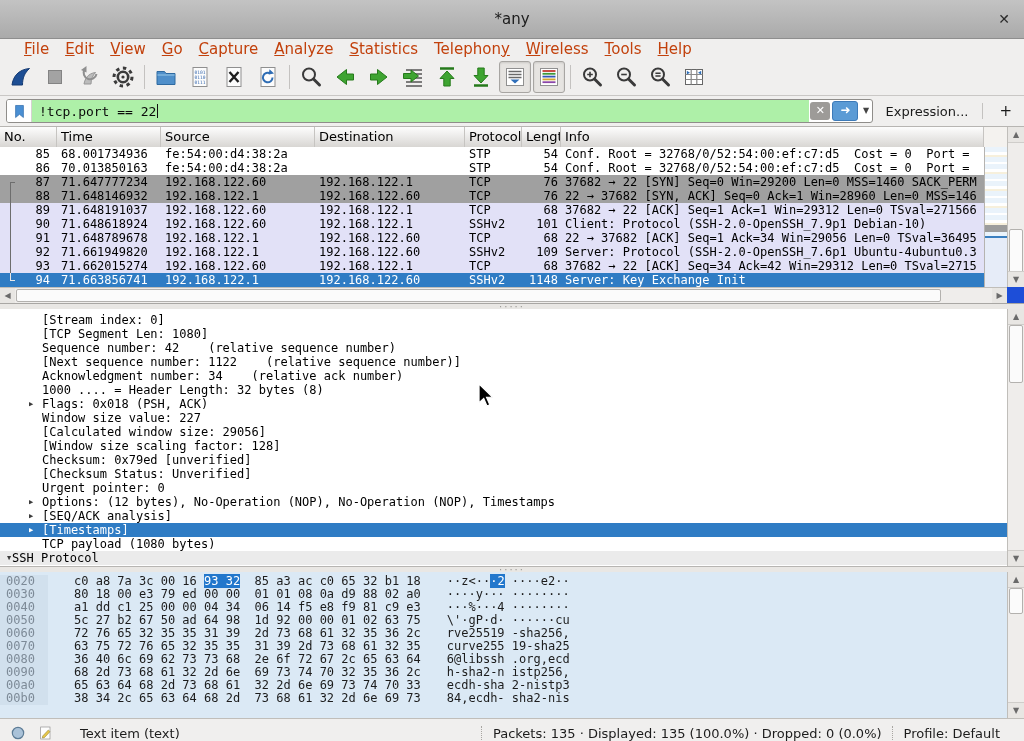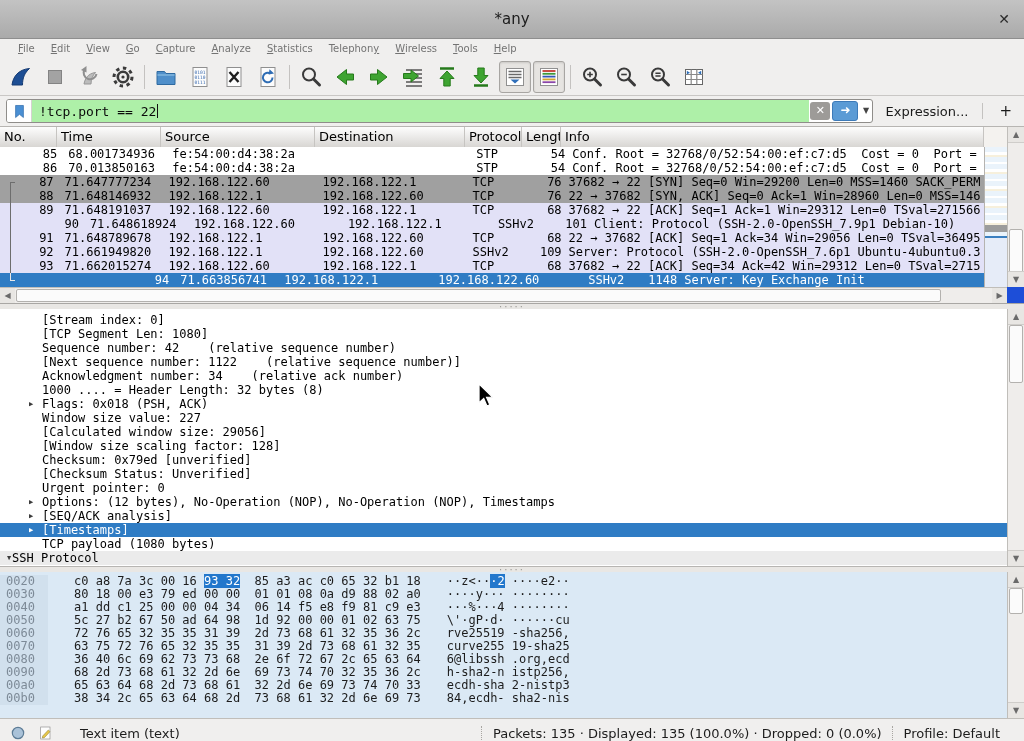--- a/index.html
+++ b/index.html
@@ -5,21 +5,21 @@
   html,body{margin:0;padding:0;}
   body{width:1024px;height:741px;overflow:hidden;font-family:"DejaVu Sans",sans-serif;background:#d6d4d2;position:relative;}
   #app{position:absolute;inset:0;display:flex;flex-direction:column;}
 
   
   #titlebar{height:38px;background:linear-gradient(#c3c3c3,#aaaaaa);border-bottom:1px solid #8e8e8e;position:relative;flex:0 0 auto;}
   #titlebar .title{position:absolute;left:0;right:0;top:10px;text-align:center;font-size:15px;color:#1c1c1c;}
   #titlebar .close{position:absolute;right:10px;top:9px;width:20px;height:20px;text-align:center;line-height:20px;font-size:14px;color:#2a2a2a;cursor:default;}
 
   
-  #menubar{height:19px;background:#f0efee;display:flex;align-items:center;padding-left:10px;flex:0 0 auto;font-size:10px;color:#737373;}
+  #menubar{height:19px;background:#f0efee;display:flex;align-items:center;padding-left:16px;flex:0 0 auto;font-size:15px;color:#c2410c;}
   .menu-item{padding:1px 8px;white-space:nowrap;}
   .menu-item u{text-decoration:underline;}
 
   
   #toolbar{height:37px;background:#f0efee;border-bottom:1px solid #c9c7c5;display:flex;align-items:center;padding-left:4px;flex:0 0 auto;}
   .tb-btn{width:30px;height:30px;display:flex;align-items:center;justify-content:center;border:1px solid transparent;border-radius:3px;margin:0 1px;}
   .tb-btn.toggled{border:1px solid #a7a5a2;background:#e6e4e1;box-shadow:inset 0 1px 2px rgba(0,0,0,.12);}
   .tb-sep{width:1px;height:24px;background:#c4c2c0;margin:0 4px;}
   .tb-icon{display:block;width:24px;height:24px;}
 
@@ -37,21 +37,21 @@
   #filter-add{font-size:15px;color:#1a1a1a;padding:0 6px;}
 
   
   #packet-list{height:176px;position:relative;background:#1d4ed8;border-bottom:1px solid #a9a7a4;flex:0 0 auto;}
   #plist-header{position:absolute;left:0;top:0;right:40px;height:20px;background:linear-gradient(#fdfdfd,#d8d6d3);border-bottom:1px solid #b0aeab;display:flex;font-size:13px;color:#000;overflow:hidden;}
   .hcell{border-right:1px solid #c6c4c1;padding:2px 0 0 4px;box-sizing:border-box;overflow:hidden;white-space:nowrap;flex:0 0 auto;}
   .hcell.c0{width:57px;}.hcell.c1{width:104px;}.hcell.c2{width:154px;}.hcell.c3{width:150px;}
   .hcell.c4{width:57px;}.hcell.c5{width:39px;}.hcell.c6{flex:1 1 auto;border-right:none;}
   #plist-header-pad{position:absolute;top:0;right:17px;width:23px;height:20px;background:#f4f2ef;border-bottom:1px solid #b0aeab;border-left:1px solid #c6c4c1;}
   #plist-rows{position:absolute;left:0;top:20px;right:40px;height:140px;overflow:hidden;font-family:"DejaVu Sans Mono",monospace;font-size:12px;}
-  .prow{height:14px;line-height:14px;display:flex;white-space:pre;position:relative;color:#000;justify-content:center;}
+  .prow{height:14px;line-height:14px;display:flex;white-space:pre;position:relative;color:#000;}
   .prow span{flex:0 0 auto;overflow:hidden;box-sizing:border-box;}
   .c-no{width:57px;text-align:right;padding-right:7px;}
   .c-time{width:104px;padding-left:4px;}
   .c-src{width:154px;padding-left:4px;}
   .c-dst{width:150px;padding-left:4px;}
   .c-proto{width:57px;padding-left:4px;}
   .c-len{width:39px;text-align:right;padding-right:3px;}
   .c-info{flex:1 1 auto;padding-left:4px;}
   .prow.plain{background:#ffffff;}
   .prow.ignored{background:#a0a0a0;}

